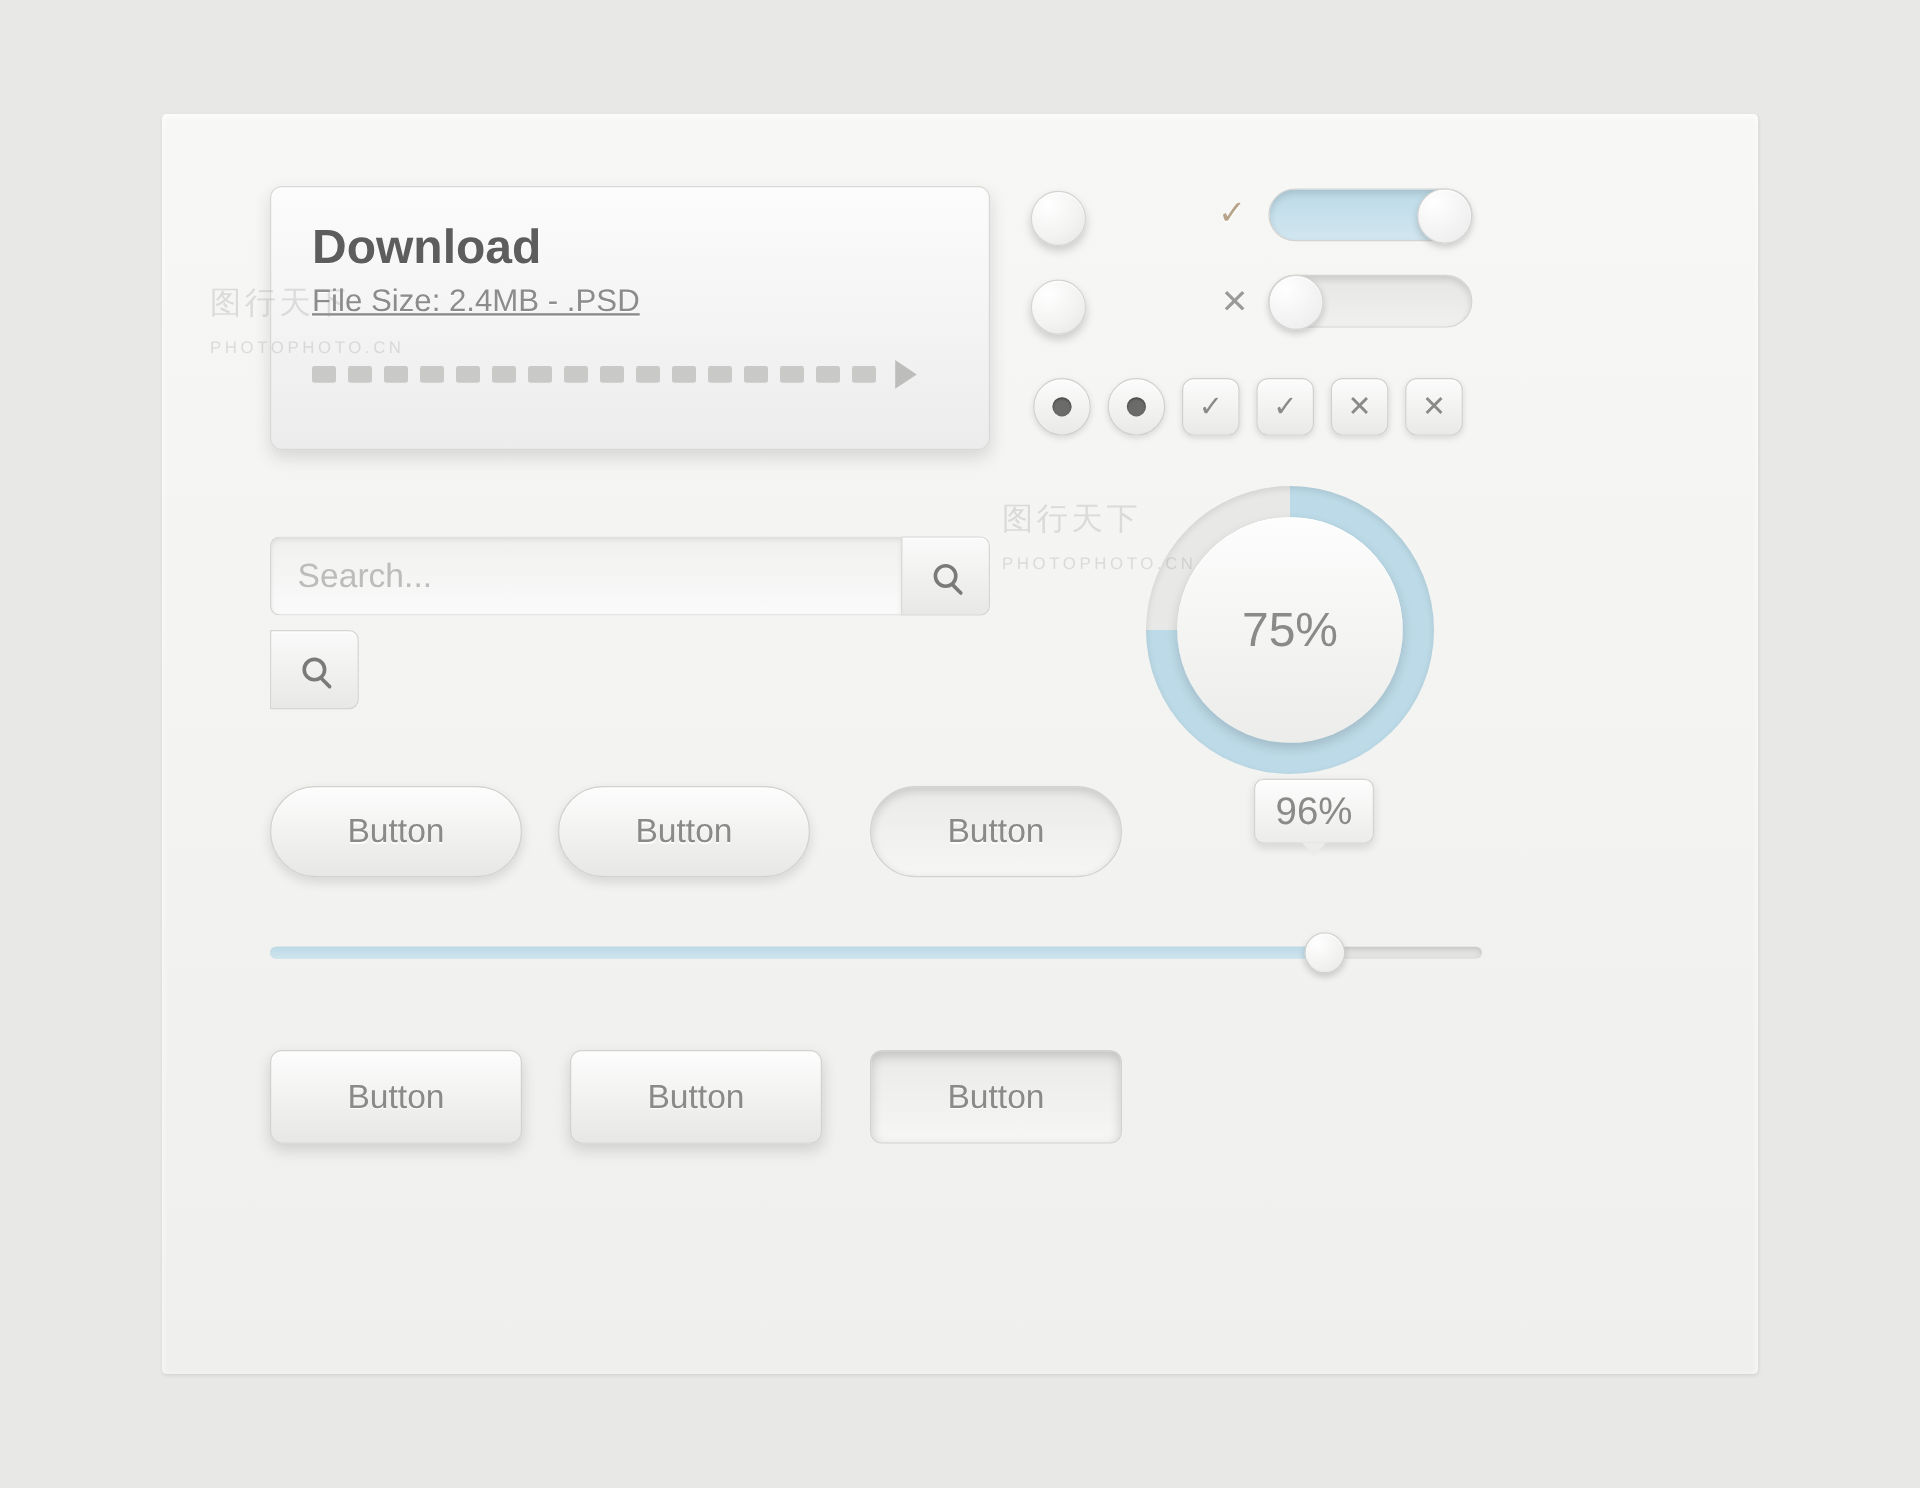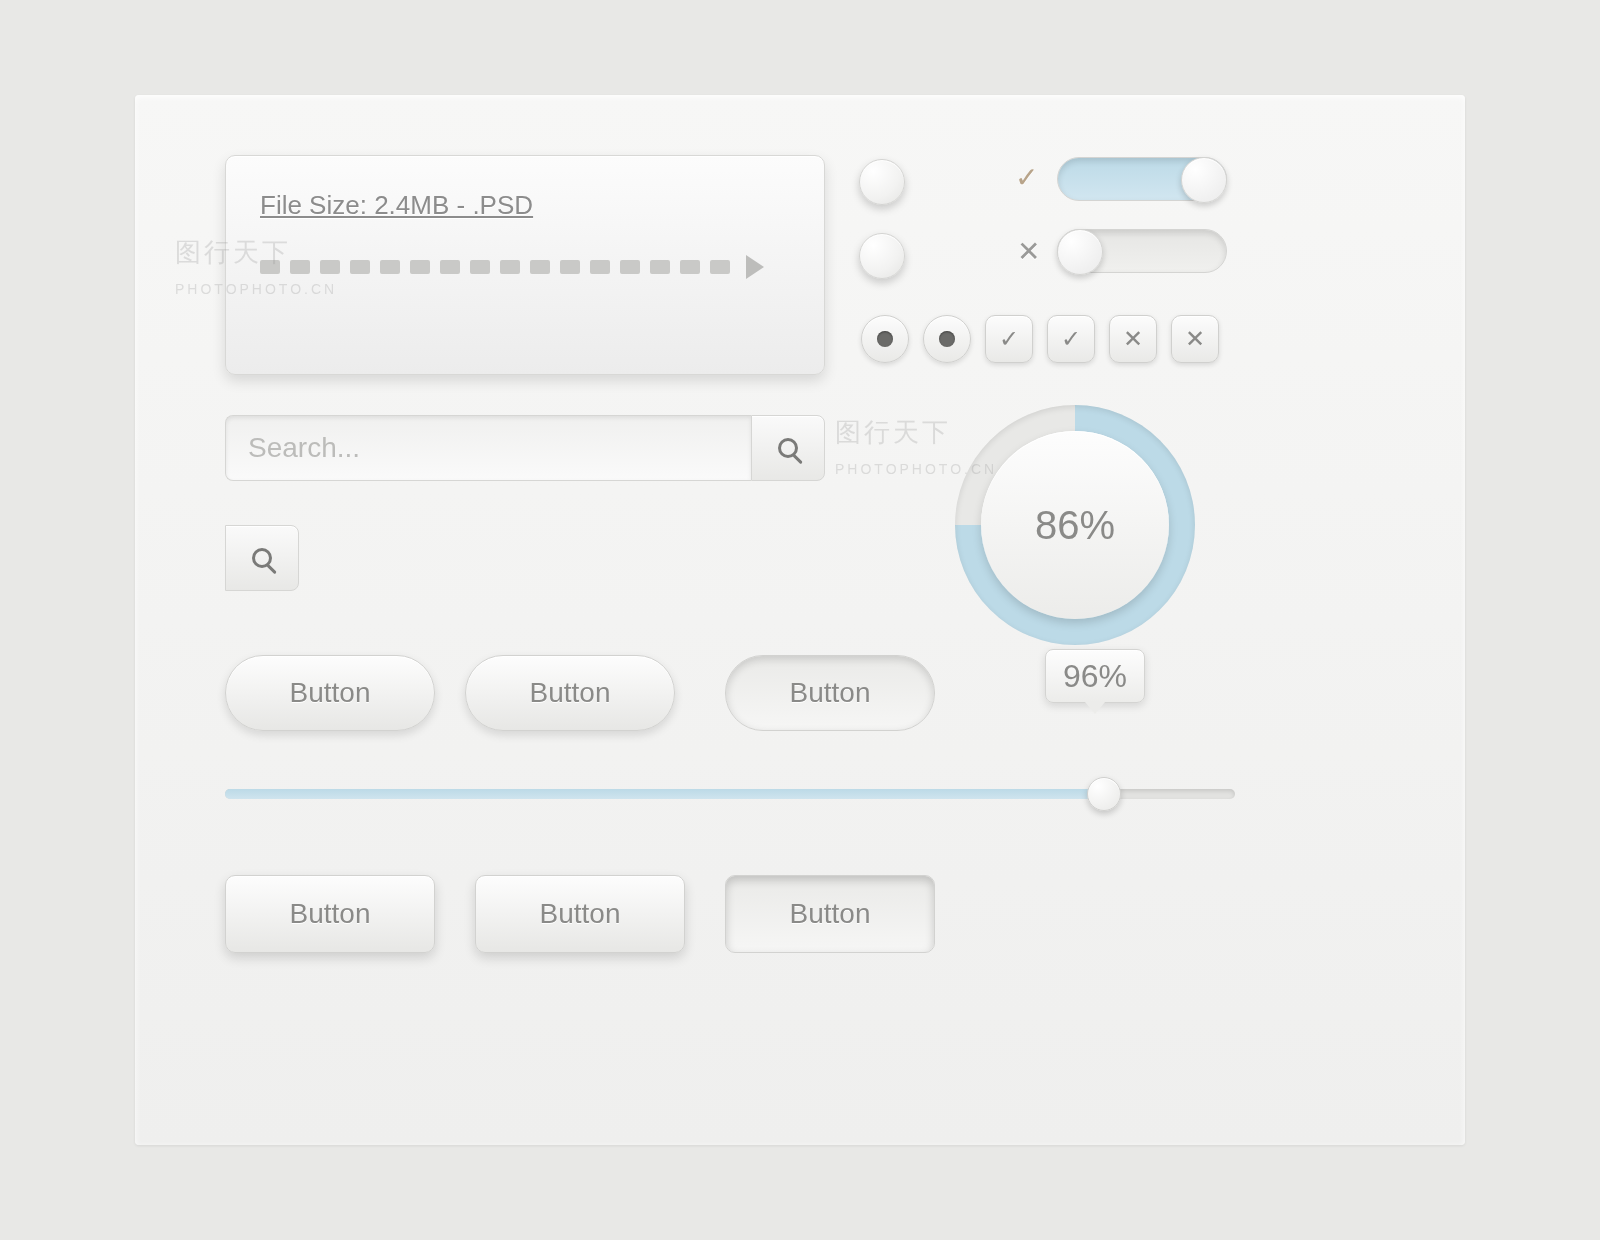--- a/index.html
+++ b/index.html
@@ -123,21 +123,21 @@
     box-shadow: inset 0 1px 2px rgba(0,0,0,.4);
   }
 
   
   .search-wrap {
     position: absolute;
     left: 90px;
     width: 600px; height: 66px;
     display: flex;
   }
-  .search-wrap.s1 { top: 320px; }
+  .search-wrap.s1 { top: 352px; }
   .search-wrap.s2 { top: 430px; }
   .search-input {
     flex: 1;
     border: 1px solid #d6d6d4;
     border-right: none;
     border-radius: 8px 0 0 8px;
     background: linear-gradient(180deg,#f0f0ef,#fafafa);
     box-shadow: inset 0 2px 4px rgba(0,0,0,.08);
     padding: 0 22px;
     font-size: 28px;
@@ -287,20 +287,21 @@
     transform: rotate(0deg);
     margin-top: 20px;
   }
 </style>
 </head>
 <body>
 
 <div class="panel">
 
   <div class="download-card">
+    <div class="download-title">Download</div>
     <div class="download-sub">File Size: 2.4MB - .PSD</div>
     <div class="dash-row">
       <div class="dash"></div>
         <div class="dash"></div>
         <div class="dash"></div>
         <div class="dash"></div>
       <div class="dash"></div>
         <div class="dash"></div>
         <div class="dash"></div>
         <div class="dash"></div>
@@ -356,21 +357,21 @@
     </div>
   </div>
   <div class="search-wrap s2">
     <div class="search-btn">
       <div class="mag"></div>
     </div>
   </div>
 
   <div class="ring-wrap">
     <div class="ring-bg"></div>
-    <div class="ring-inner">86%</div>
+    <div class="ring-inner">75%</div>
   </div>
 
   <div class="pill p1">
       <span>Button</span>
     </div>
   <div class="pill p2">
       <span>Button</span>
     </div>
   <div class="pill p3">
       <span>Button</span>

